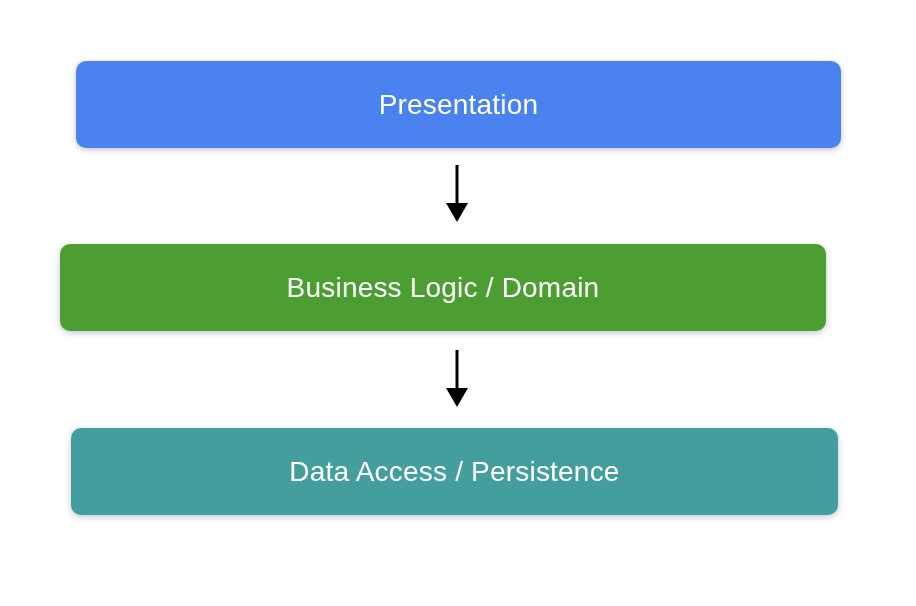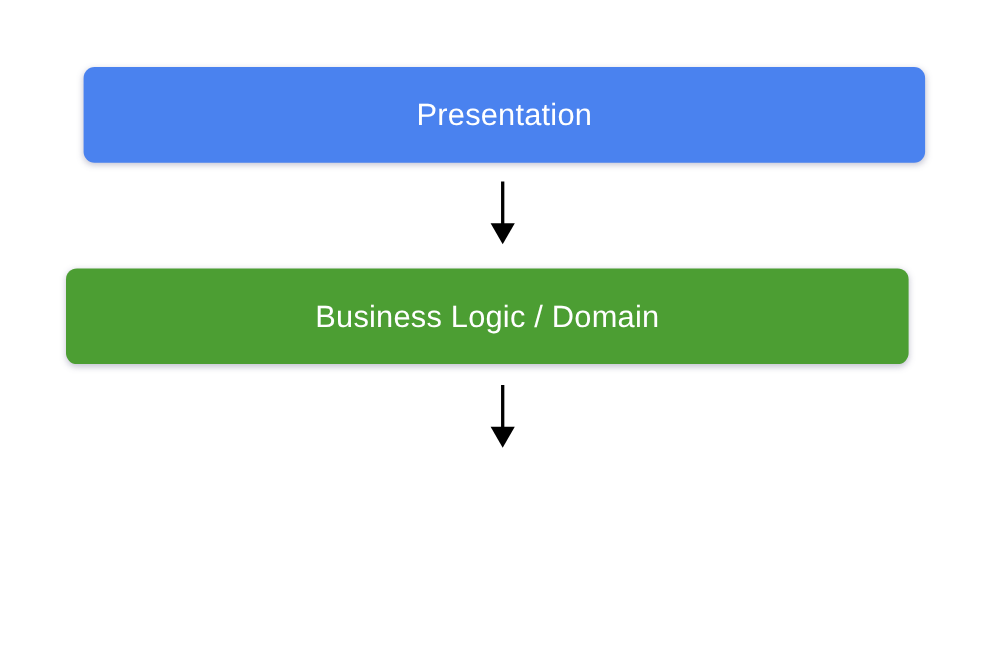--- a/index.html
+++ b/index.html
@@ -70,14 +70,17 @@
 
   <div class="layer-box layer-business" style="background-color: rgb(76, 158, 51);">
     <span>Business Logic / Domain</span>
   </div>
 
   <svg class="arrow arrow-2" viewBox="0 0 32 60">
     <line x1="16" y1="2" x2="16" y2="42" stroke="#000000" stroke-width="3"></line>
     <polygon points="5,40 27,40 16,59" fill="#000000"></polygon>
   </svg>
 
+  <div class="layer-box layer-data" style="background-color: rgb(68, 158, 158);">
+    <span>Data Access / Persistence</span>
+  </div>
 
 </div>
 
 </body></html>

